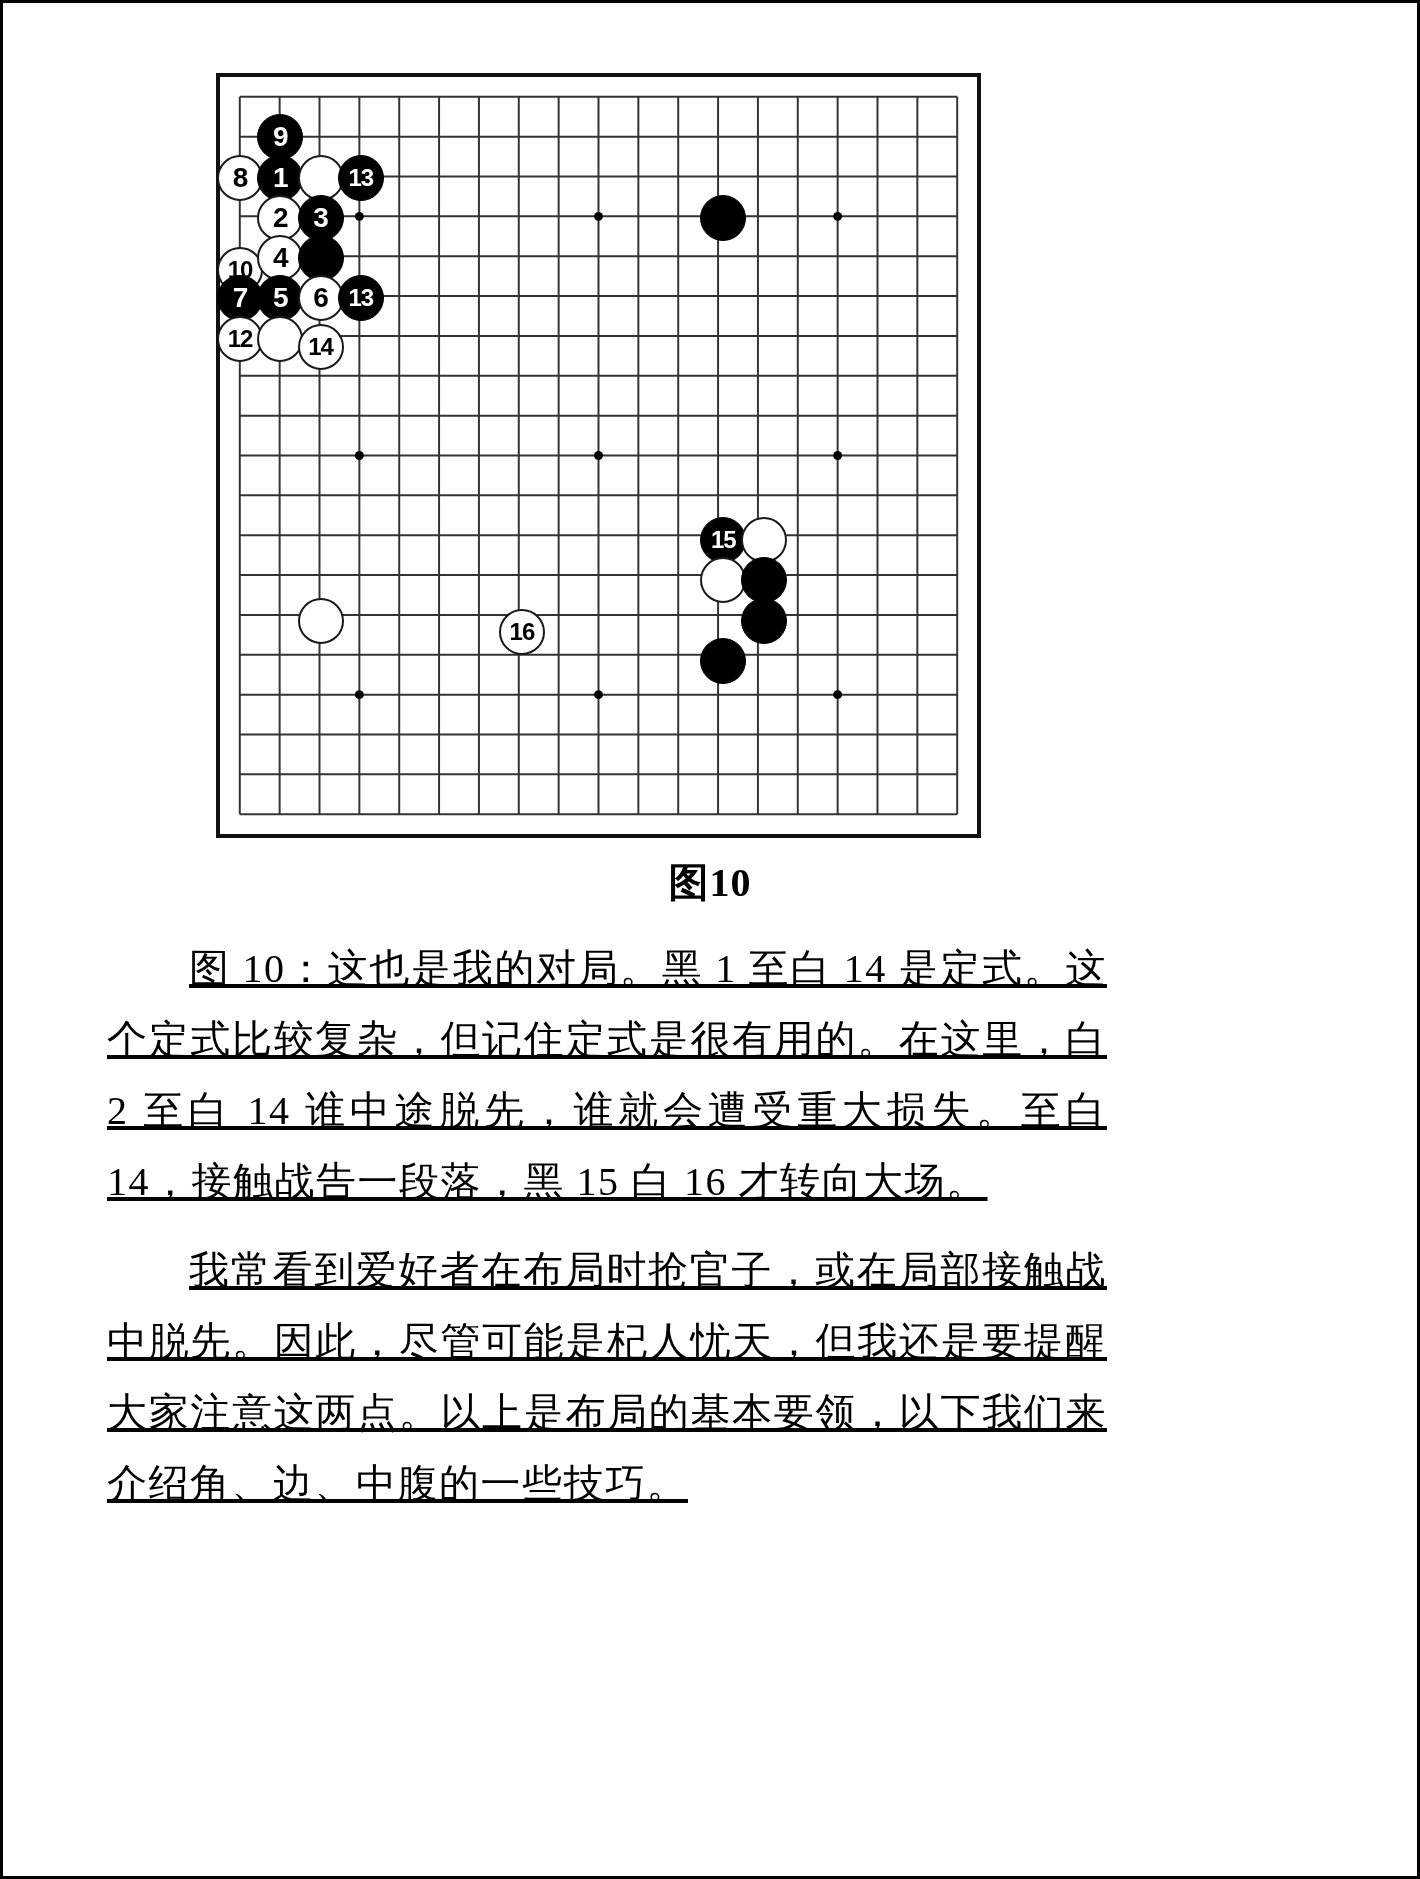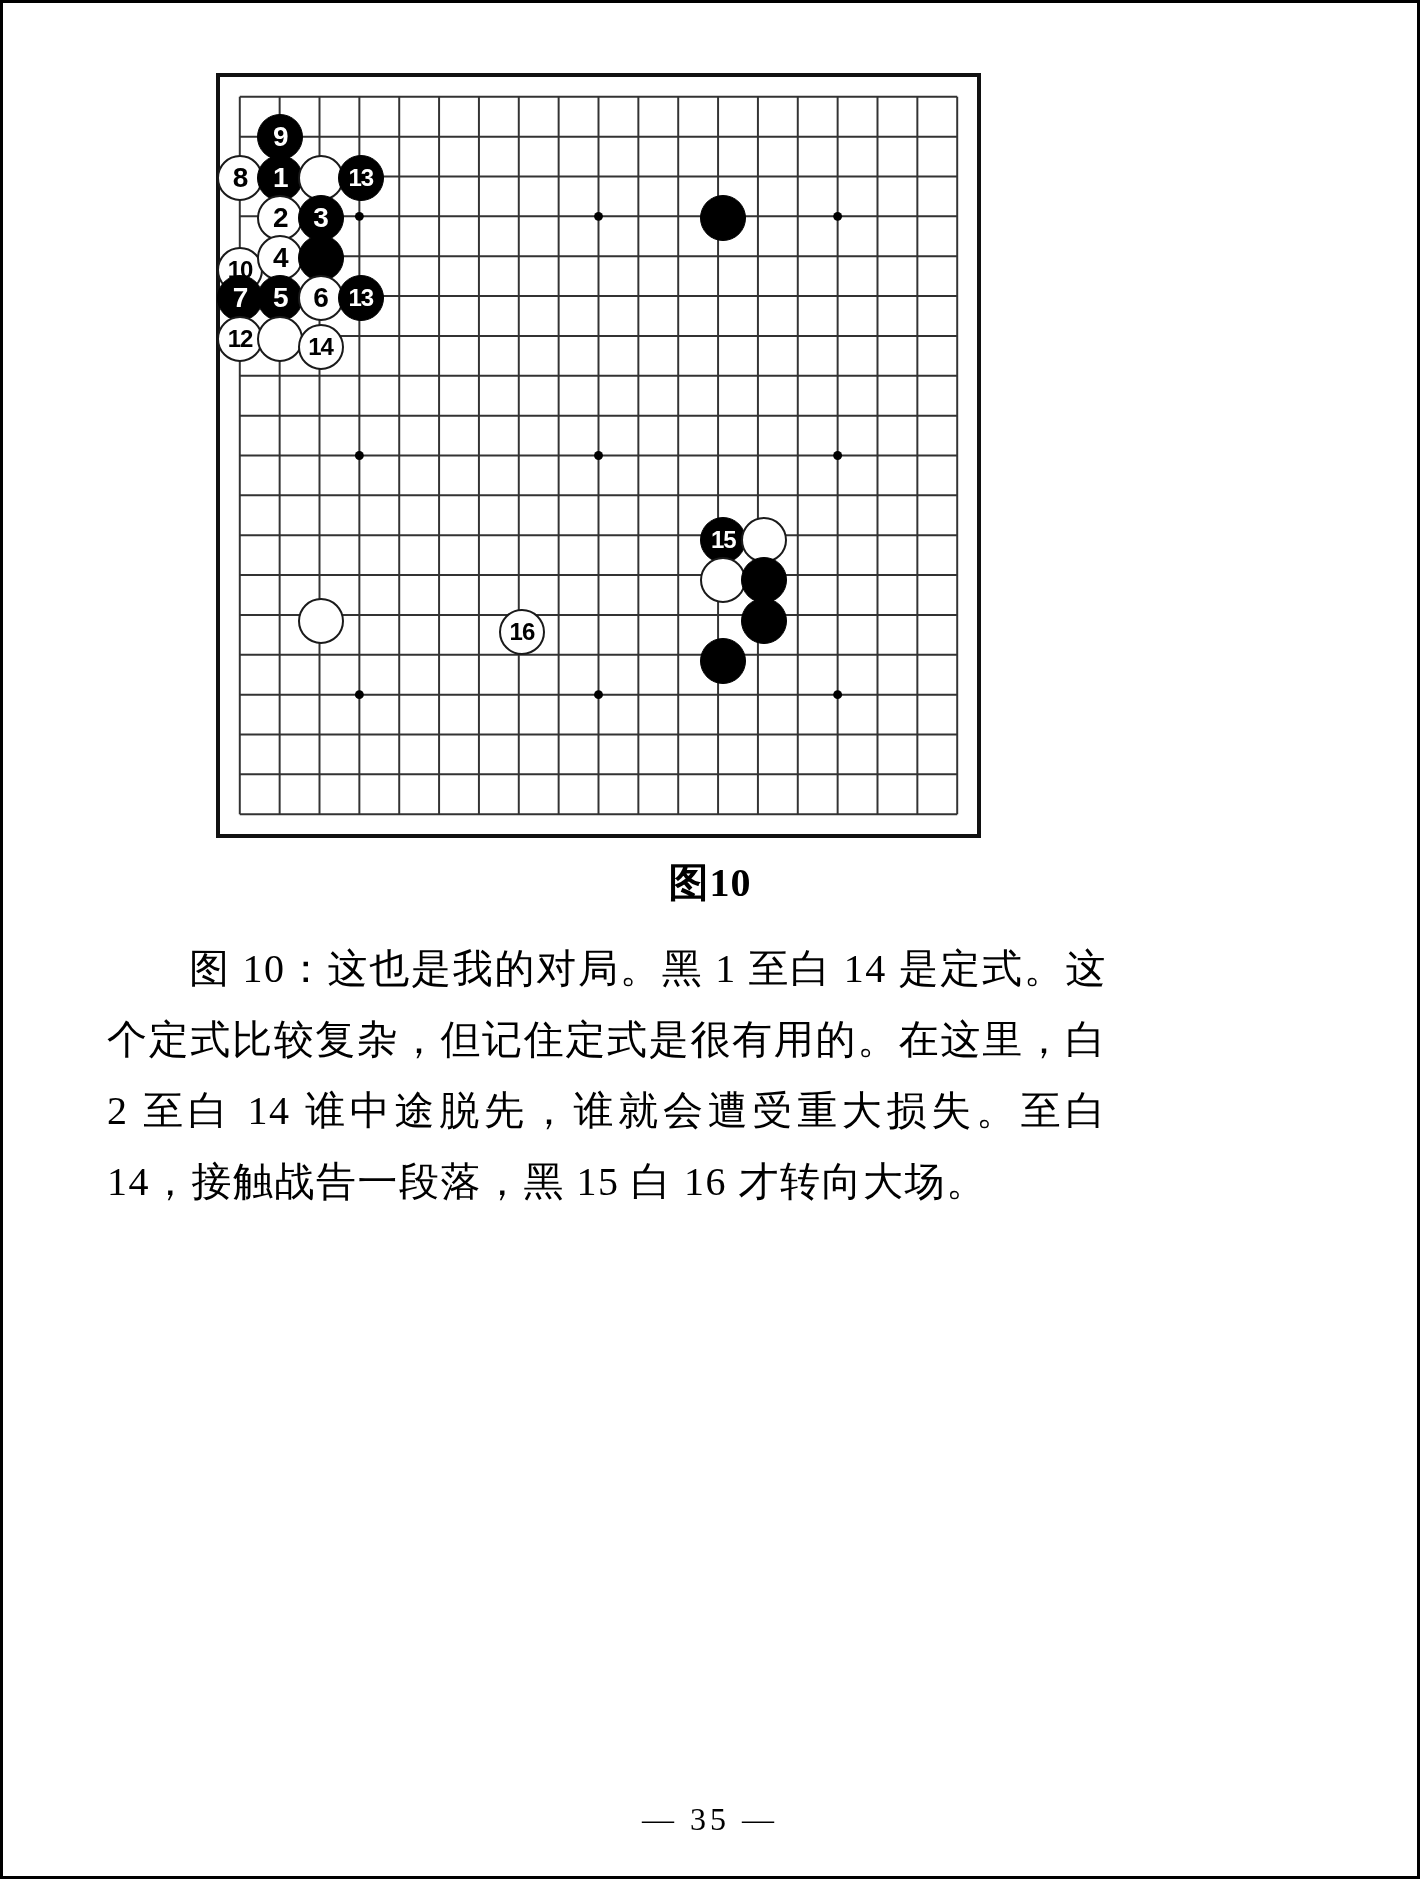--- a/index.html
+++ b/index.html
@@ -98,20 +98,21 @@
     font-weight: bold;
     letter-spacing: 1px;
   }
 
   
   .body-text {
     position: absolute;
     left: 104px;
     top: 930px;
     width: 1000px;
+    text-decoration: underline;
   }
   .para {
     font-family: "Liberation Serif", "DejaVu Serif", serif;
     font-size: 40px;
     line-height: 71px;
     text-align: justify;
     text-justify: inter-character;
     letter-spacing: 1.5px;
     margin: 0 0 8px 0;
   }
@@ -214,18 +215,18 @@
             <div class="stone white plain" style="left: 77.5556px; top: 520.611px;"></div>
             <div class="stone white" style="left: 278.944px; top: 532px; font-size: 24px;">16</div>
           </div>
       </div>
     </div>
 
     <div class="fig-caption">图10</div>
 
     <div class="body-text">
       <p class="para indent p1">图 10：这也是我的对局。黑 1 至白 14 是定式。这个定式比较复杂，但记住定式是很有用的。在这里，白 2 至白 14 谁中途脱先，谁就会遭受重大损失。至白 14，接触战告一段落，黑 15 白 16 才转向大场。</p>
+      <p class="para indent p2">我常看到爱好者在布局时抢官子，或在局部接触战中脱先。因此，尽管可能是杞人忧天，但我还是要提醒大家注意这两点。以上是布局的基本要领，以下我们来介绍角、边、中腹的一些技巧。</p>
     </div>
 
-    <div class="page-number">— 35 —</div>
 
   </div>
 </div>
 
 </body></html>

